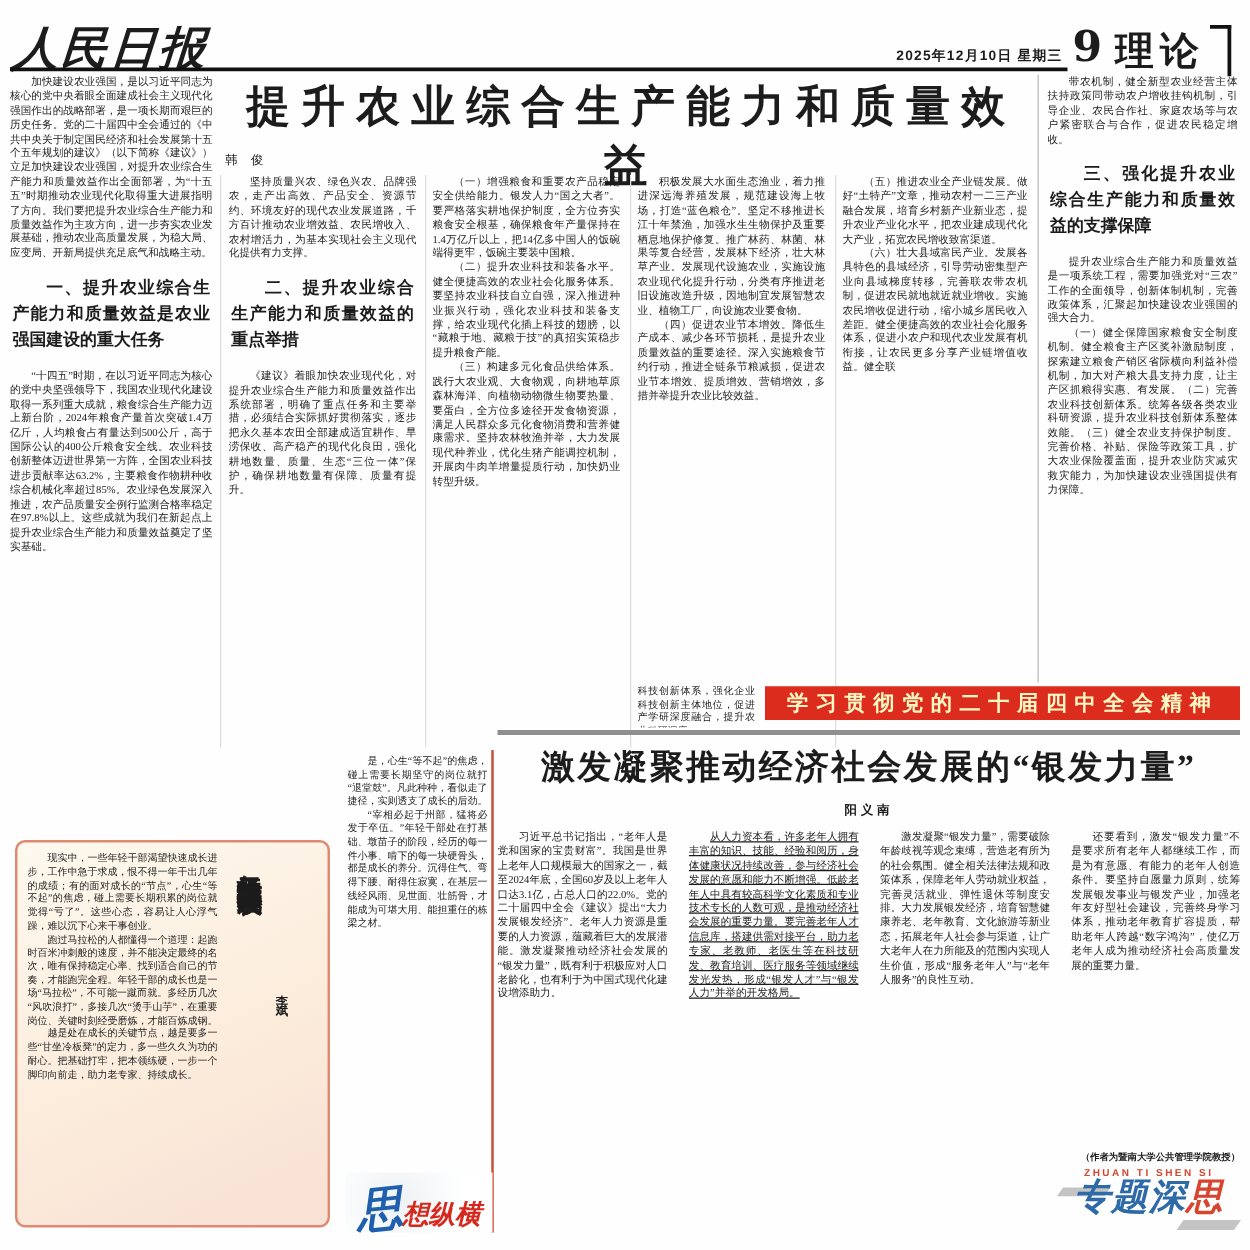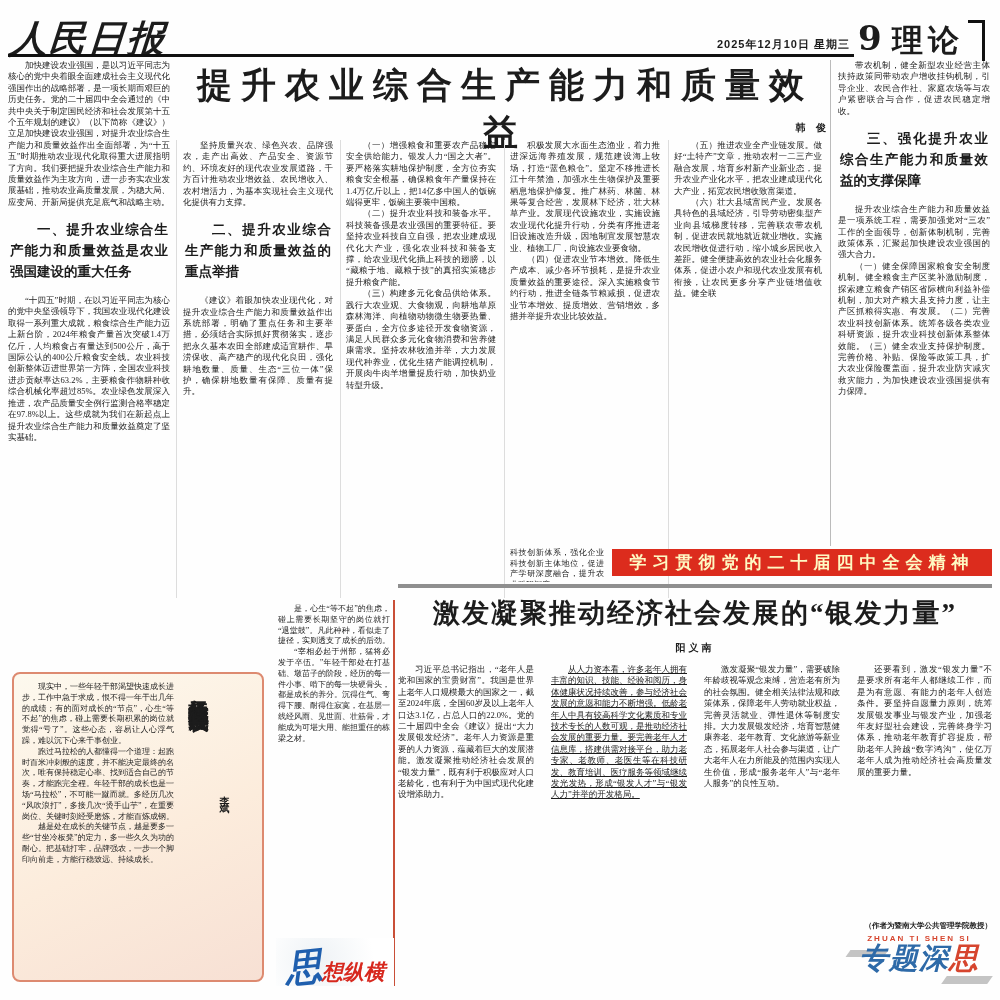--- a/index.html
+++ b/index.html
@@ -12,22 +12,22 @@
   .head-date{position:absolute;left:690px;top:37px;width:160px;text-align:right;
              font-family:"Liberation Sans",sans-serif;font-size:11px;font-weight:bold;letter-spacing:1px;}
   .page-num{position:absolute;left:858px;top:18px;font-family:"DejaVu Serif",serif;font-size:34px;font-weight:bold;}
   .page-sec{position:absolute;left:892px;top:20px;font-family:"Liberation Sans",sans-serif;
             font-size:31px;font-weight:900;letter-spacing:5px;}
   .corner-mark{position:absolute;left:968px;top:20px;width:14px;height:38px;
                border-top:3px solid #111;border-right:3px solid #111;}
   
   .main-headline{position:absolute;left:180px;top:62px;width:650px;text-align:center;
                  font-family:"Liberation Sans",sans-serif;font-weight:900;font-size:35px;letter-spacing:9px;}
-  .main-byline{position:absolute;left:180px;top:121px;width:650px;text-align:right;
-               font-size:10px;font-weight:bold;letter-spacing:4px;}
+  .main-byline{position:absolute;left:180px;top:121px;width:650px;text-align:left;
+               font-size:10px;font-weight:normal;letter-spacing:4px;}
   .col{position:absolute;overflow:hidden;text-align:justify;font-size:8.5px;line-height:11.4px;}
   .col p{margin:0;text-indent:2em;}
   .sec-h{font-family:"Liberation Sans",sans-serif;font-weight:900;font-size:13.5px;
          line-height:1.55;margin:12px 2px;text-indent:2em;}
   .col-rule{position:absolute;width:1px;background:#ddd;}
   .col-rule-dark{position:absolute;width:1px;background:#bbb;}
   .stub{position:absolute;left:510px;top:548px;width:94px;height:34px;overflow:hidden;
         font-size:8px;line-height:10.5px;text-align:justify;}
   
   .banner{position:absolute;left:612px;top:549px;width:380px;height:27px;display:flex;
@@ -98,21 +98,21 @@
   <div class="col-rule" style="left:176px;top:140px;height:458px;"></div>
   <div class="col" style="left:183px;top:140px;width:150px;height:458px;">
     <p>坚持质量兴农、绿色兴农、品牌强农，走产出高效、产品安全、资源节约、环境友好的现代农业发展道路，千方百计推动农业增效益、农民增收入、农村增活力，为基本实现社会主义现代化提供有力支撑。</p>
     <div class="sec-h">二、提升农业综合生产能力和质量效益的重点举措</div>
     <p>《建议》着眼加快农业现代化，对提升农业综合生产能力和质量效益作出系统部署，明确了重点任务和主要举措，必须结合实际抓好贯彻落实，逐步把永久基本农田全部建成适宜耕作、旱涝保收、高产稳产的现代化良田，强化耕地数量、质量、生态“三位一体”保护，确保耕地数量有保障、质量有提升。</p>
   </div>
 
   <div class="col-rule" style="left:340px;top:140px;height:458px;"></div>
   <div class="col" style="left:346px;top:140px;width:150px;height:458px;">
       <p>（一）增强粮食和重要农产品稳定安全供给能力。银发人力“国之大者”。要严格落实耕地保护制度，全方位夯实粮食安全根基，确保粮食年产量保持在1.4万亿斤以上，把14亿多中国人的饭碗端得更牢，饭碗主要装中国粮。</p>
-      <p>（二）提升农业科技和装备水平。科技装备强是农业强国的重要特征。要坚持农业科技自立自强，把农业建成现代化大产业，强化农业科技和装备支撑，给农业现代化插上科技的翅膀，以“藏粮于地、藏粮于技”的真招实策稳步提升粮食产能。</p>
+      <p>（二）提升农业科技和装备水平。健全便捷高效的农业社会化服务体系。要坚持农业科技自立自强，深入推进种业振兴行动，强化农业科技和装备支撑，给农业现代化插上科技的翅膀，以“藏粮于地、藏粮于技”的真招实策稳步提升粮食产能。</p>
       <p>（三）构建多元化食品供给体系。践行大农业观、大食物观，向耕地草原森林海洋、向植物动物微生物要热量、要蛋白，全方位多途径开发食物资源，满足人民群众多元化食物消费和营养健康需求。坚持农林牧渔并举，大力发展现代种养业，优化生猪产能调控机制，开展肉牛肉羊增量提质行动，加快奶业转型升级。</p>
     </div>
 
   <div class="col-rule" style="left:504px;top:140px;height:458px;"></div>
   <div class="col" style="left:510px;top:140px;width:150px;height:404px;">
       <p>积极发展大水面生态渔业，着力推进深远海养殖发展，规范建设海上牧场，打造“蓝色粮仓”。坚定不移推进长江十年禁渔，加强水生生物保护及重要栖息地保护修复。推广林药、林菌、林果等复合经营，发展林下经济，壮大林草产业。发展现代设施农业，实施设施农业现代化提升行动，分类有序推进老旧设施改造升级，因地制宜发展智慧农业、植物工厂，向设施农业要食物。</p>
       <p>（四）促进农业节本增效。降低生产成本、减少各环节损耗，是提升农业质量效益的重要途径。深入实施粮食节约行动，推进全链条节粮减损，促进农业节本增效、提质增效、营销增效，多措并举提升农业比较效益。</p>
     </div>
   <div class="stub">科技创新体系，强化企业科技创新主体地位，促进产学研深度融合，提升农业科研深度。</div>
 
@@ -153,21 +153,21 @@
     <div class="ztss-slash s1"></div>
     <div class="ztss-slash s2"></div>
     <div class="ztss-pinyin">ZHUAN TI SHEN SI</div>
     <div class="ztss-main"><span class="ztss-blue">专题深</span><span class="ztss-red">思</span></div>
   </div>
 
   <div class="side-box">
     <div class="side-text">
         <p>现实中，一些年轻干部渴望快速成长进步，工作中急于求成，恨不得一年干出几年的成绩；有的面对成长的“节点”，心生“等不起”的焦虑，碰上需要长期积累的岗位就觉得“亏了”。这些心态，容易让人心浮气躁，难以沉下心来干事创业。</p>
         <p>跑过马拉松的人都懂得一个道理：起跑时百米冲刺般的速度，并不能决定最终的名次，唯有保持稳定心率、找到适合自己的节奏，才能跑完全程。年轻干部的成长也是一场“马拉松”，不可能一蹴而就。多经历几次“风吹浪打”，多接几次“烫手山芋”，在重要岗位、关键时刻经受磨炼，才能百炼成钢。</p>
-        <p>越是处在成长的关键节点，越是要多一些“甘坐冷板凳”的定力，多一些久久为功的耐心。把基础打牢，品牌强农，一步一个脚印向前走，方能行稳致远、持续成长。</p>
+        <p>越是处在成长的关键节点，越是要多一些“甘坐冷板凳”的定力，多一些久久为功的耐心。把基础打牢，把本领练硬，一步一个脚印向前走，助力老专家、持续成长。</p>
       </div>
     <div class="side-title">年轻干部稳扎稳打才能持续成长</div>
     <div class="side-author">李 斌</div>
   </div>
   <div class="cont-col">
       <p>是，心生“等不起”的焦虑，碰上需要长期坚守的岗位就打“退堂鼓”。凡此种种，看似走了捷径，实则透支了成长的后劲。</p>
       <p>“宰相必起于州部，猛将必发于卒伍。”年轻干部处在打基础、墩苗子的阶段，经历的每一件小事、啃下的每一块硬骨头，都是成长的养分。沉得住气、弯得下腰、耐得住寂寞，在基层一线经风雨、见世面、壮筋骨，才能成为可堪大用、能担重任的栋梁之材。</p>
     </div>
   <div class="red-vrule"></div>
 

